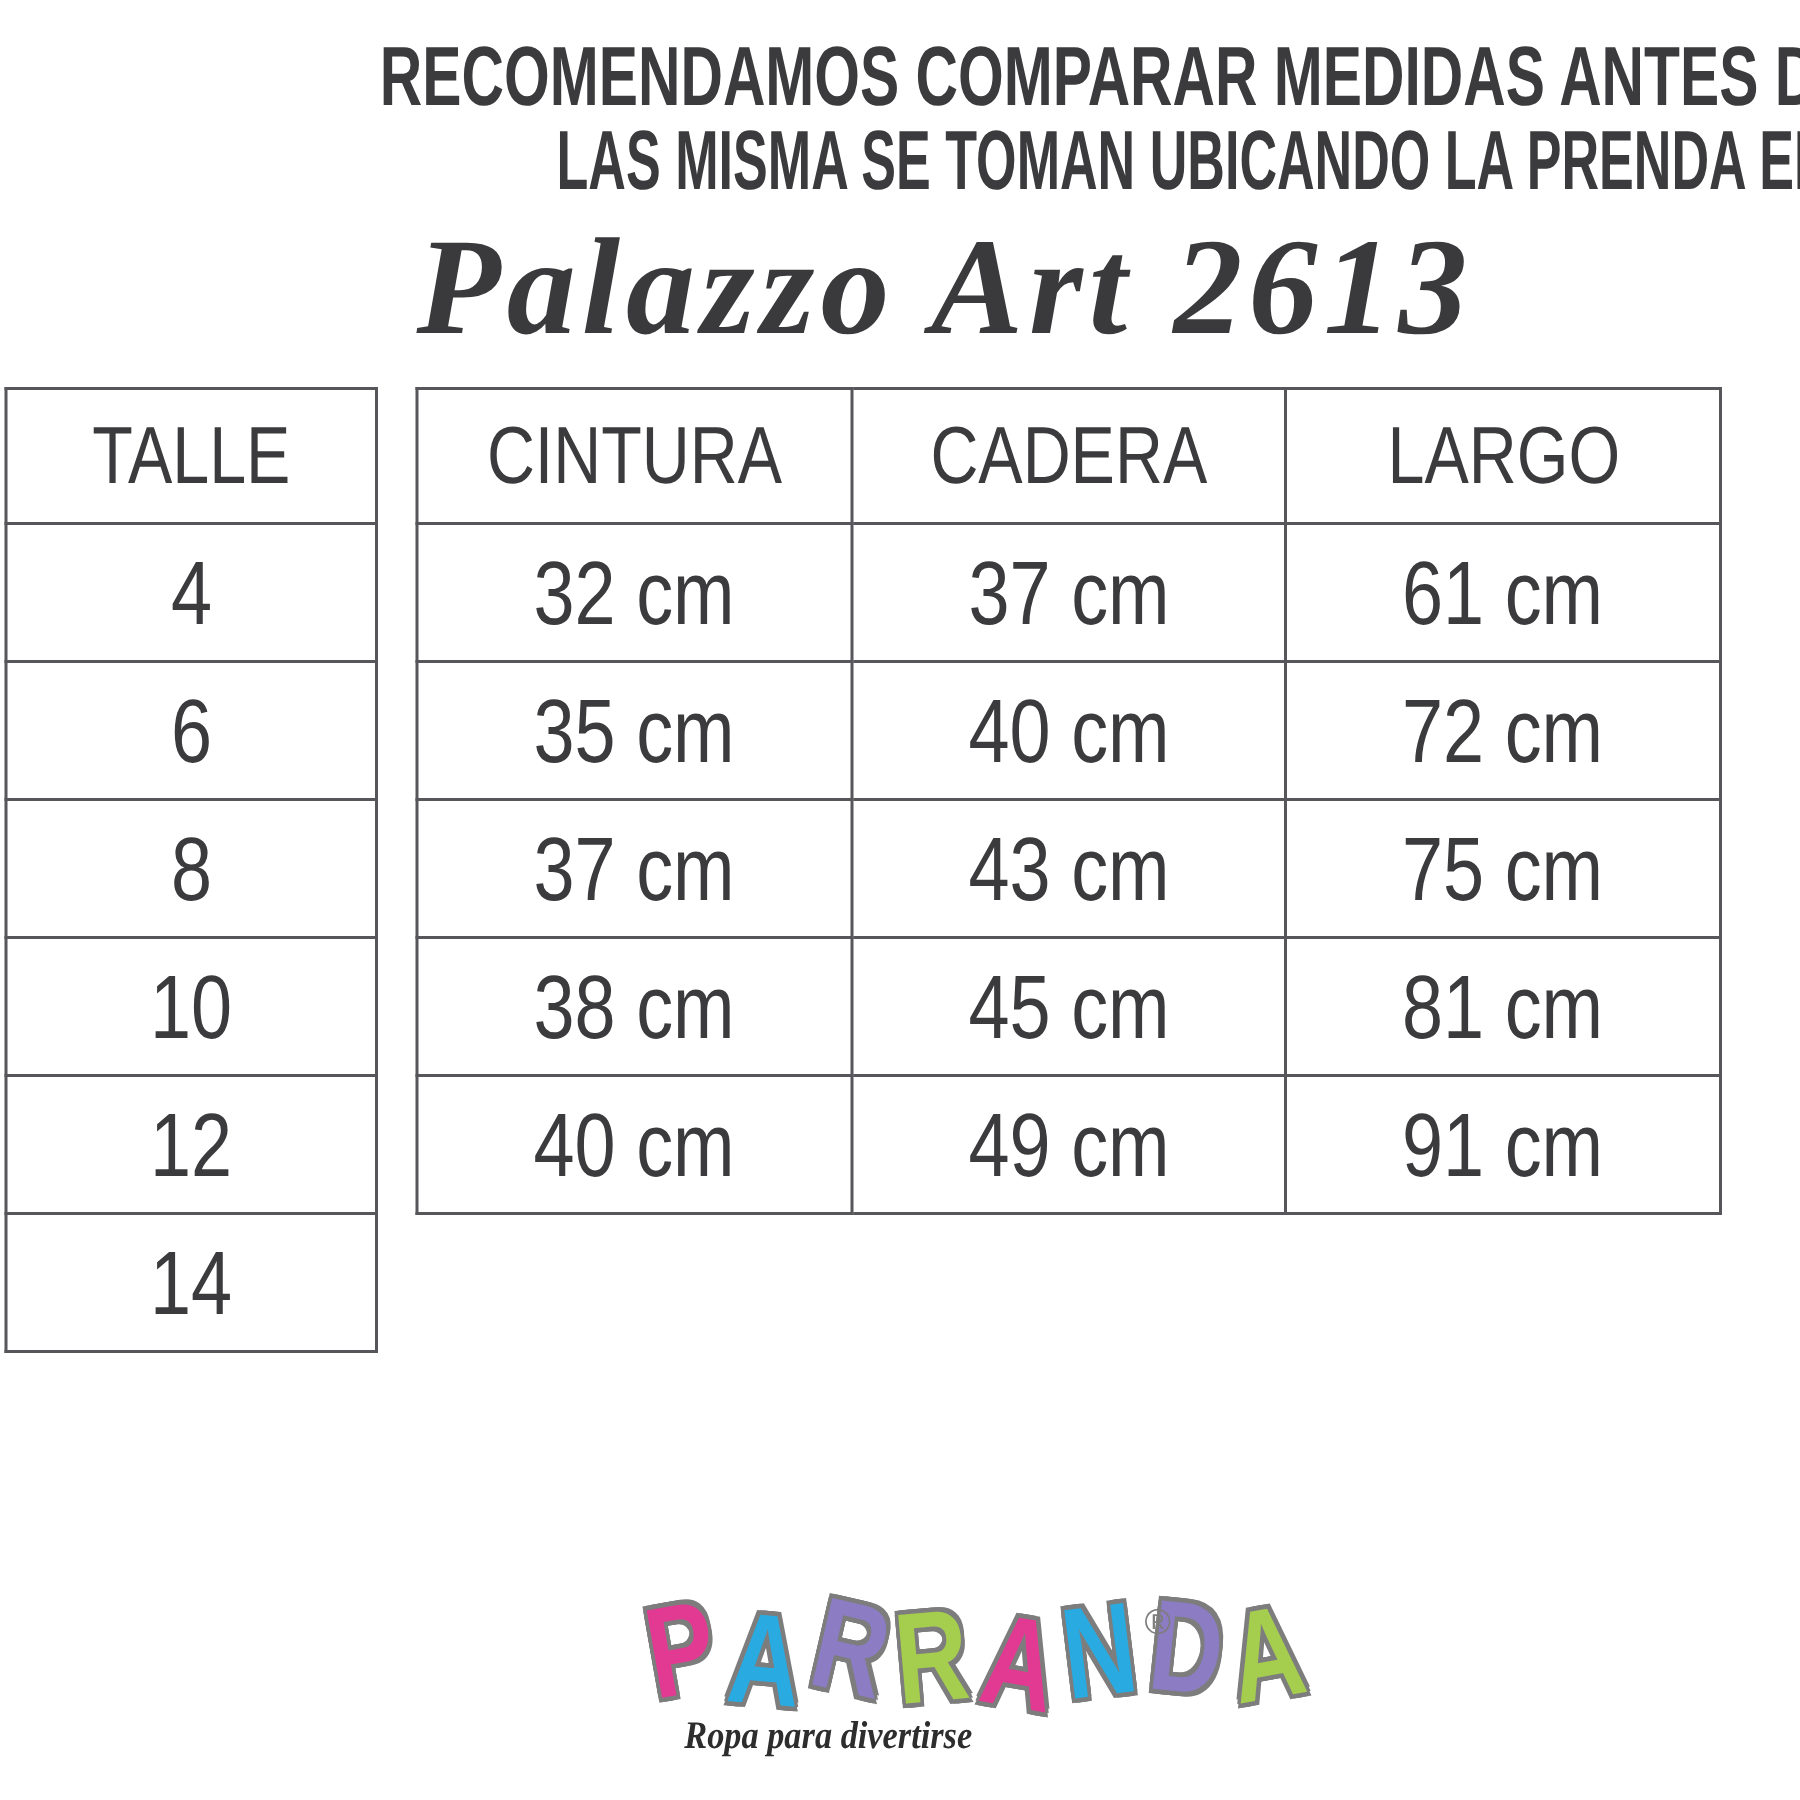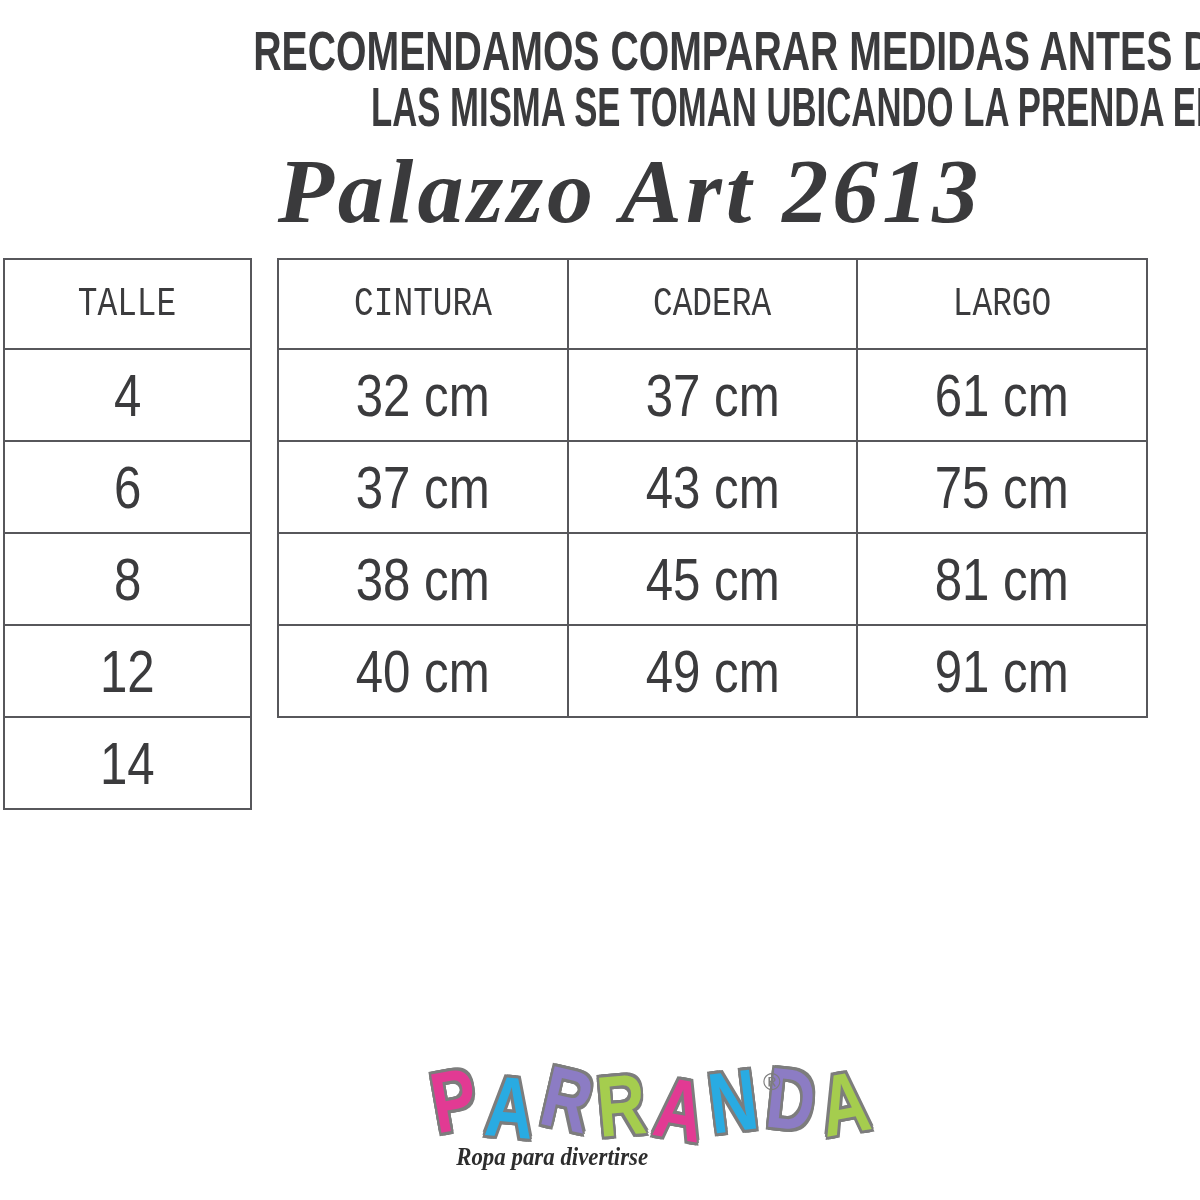--- a/index.html
+++ b/index.html
@@ -45,21 +45,21 @@
     background: #ffffff;
   }
   table.size th, table.size td {
     border: 2px solid #57575b;
     text-align: center;
     vertical-align: middle;
     color: #3b3b3d;
     padding: 0;
     white-space: nowrap;
   }
-  table.size th { height: 88px; font-size: 40px; font-weight: normal; font-family: Liberation Mono, monospace; }
+  table.size th { height: 88px; font-size: 54px; font-weight: normal; }
   table.size td { height: 90px; font-size: 60px; }
   table.size .cond { transform: scaleX(0.82); }
 
   .table-talle   { left: 3px;   top: 258px; width: 249px; }
   .table-measure { left: 277px; top: 258px; width: 871px; }
 
   
   .logo {
     position: absolute; left: 430px; top: 1048px;
     width: 360px; height: 140px;
@@ -126,39 +126,47 @@
       <tr>
           <td><span class="cond">4</span></td>
         </tr>
       <tr>
           <td><span class="cond">6</span></td>
         </tr>
       <tr>
           <td><span class="cond">8</span></td>
         </tr>
       <tr>
+          <td><span class="cond">10</span></td>
+        </tr>
+      <tr>
           <td><span class="cond">12</span></td>
         </tr>
       <tr>
           <td><span class="cond">14</span></td>
         </tr>
     </tbody>
   </table>
 
   <table class="size table-measure">
     <tbody>
       <tr>
         <th><span class="cond">CINTURA</span></th>
         <th><span class="cond">CADERA</span></th>
         <th><span class="cond">LARGO</span></th>
       </tr>
       <tr>
         <td><span class="cond">32 cm</span></td>
         <td><span class="cond">37 cm</span></td>
         <td><span class="cond">61 cm</span></td>
+      </tr>
+      <tr>
+        <td><span class="cond">35 cm</span></td>
+        <td><span class="cond">40 cm</span></td>
+        <td><span class="cond">72 cm</span></td>
       </tr>
       <tr>
         <td><span class="cond">37 cm</span></td>
         <td><span class="cond">43 cm</span></td>
         <td><span class="cond">75 cm</span></td>
       </tr>
       <tr>
         <td><span class="cond">38 cm</span></td>
         <td><span class="cond">45 cm</span></td>
         <td><span class="cond">81 cm</span></td>

